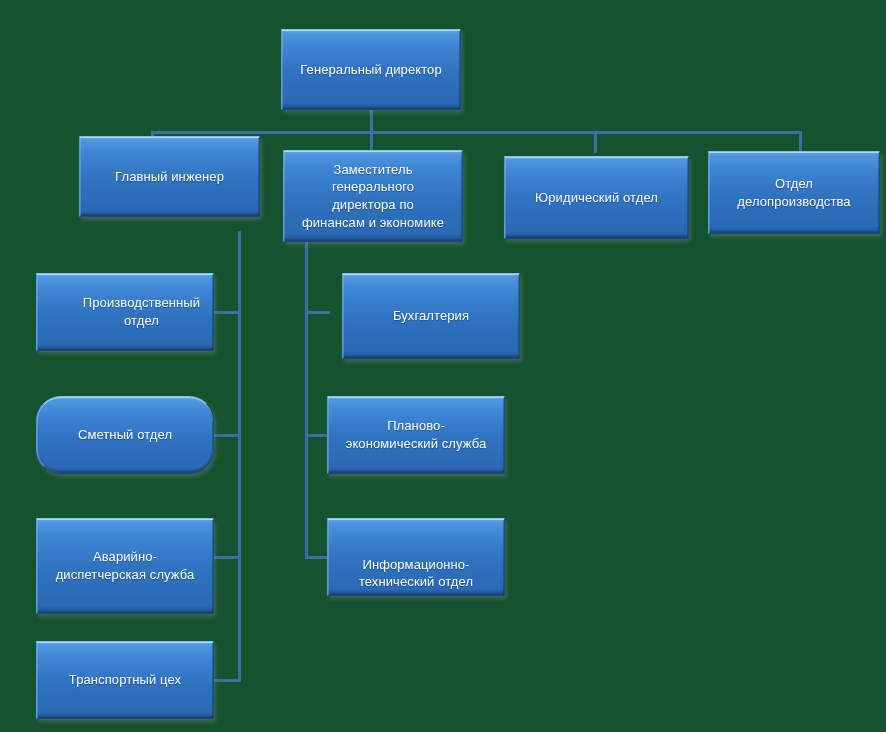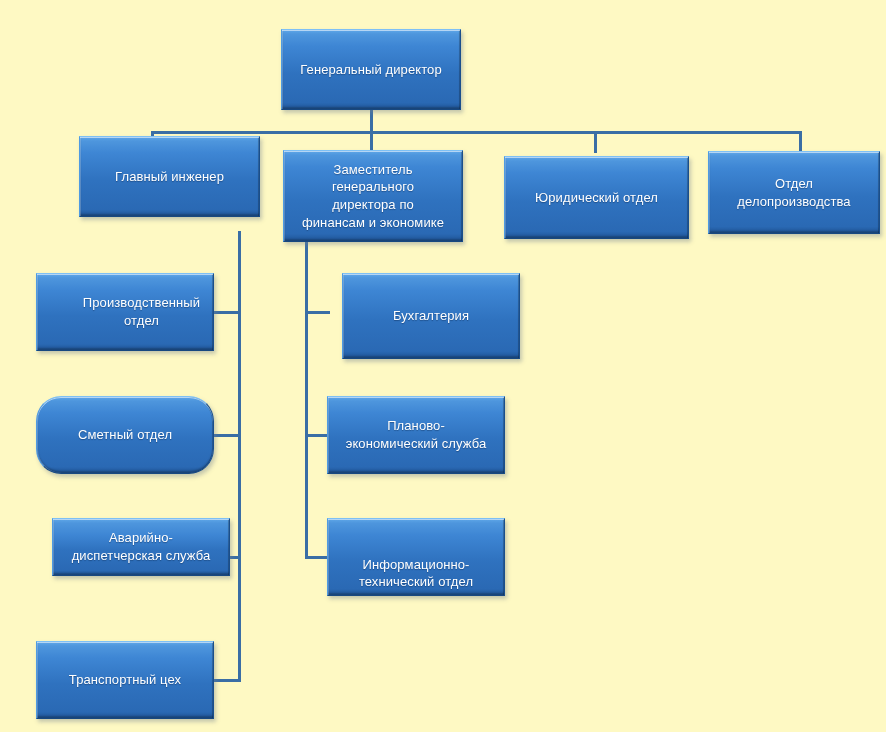--- a/index.html
+++ b/index.html
@@ -8,21 +8,21 @@
     padding: 0;
     background: #ffffff;
   }
   body {
     font-family: "Liberation Sans", "DejaVu Sans", sans-serif;
   }
   #chart-canvas {
     position: relative;
     width: 886px;
     height: 732px;
-    background: #fef9c3;
+    background: #14532d;
     overflow: hidden;
   }
 
   
   .connector-layer {
     position: absolute;
     left: 0;
     top: 0;
     width: 886px;
     height: 732px;
@@ -120,21 +120,21 @@
         <span class="node-label">Отдел
 делопроизводства</span>
       </div>
       <div class="node" style="left: 36px; top: 273px; width: 178px; height: 78px; padding-left: 40px;">
         <span class="node-label">Производственный
 отдел</span>
       </div>
       <div class="node" style="left: 36px; top: 396px; width: 178px; height: 78px; border-radius: 25px;">
         <span class="node-label">Сметный отдел</span>
       </div>
-      <div class="node" style="left: 52px; top: 518px; width: 178px; height: 58px;">
+      <div class="node" style="left: 36px; top: 518px; width: 178px; height: 96px;">
         <span class="node-label">Аварийно-
 диспетчерская служба</span>
       </div>
       <div class="node" style="left: 36px; top: 641px; width: 178px; height: 78px;">
         <span class="node-label">Транспортный цех</span>
       </div>
       <div class="node" style="left: 342px; top: 273px; width: 178px; height: 86px;">
         <span class="node-label">Бухгалтерия</span>
       </div>
       <div class="node" style="left: 327px; top: 396px; width: 178px; height: 78px;">

